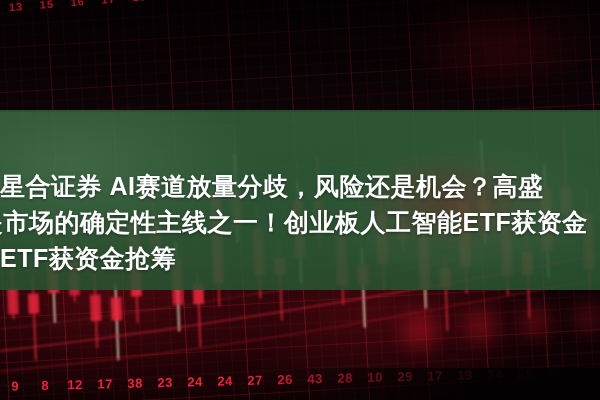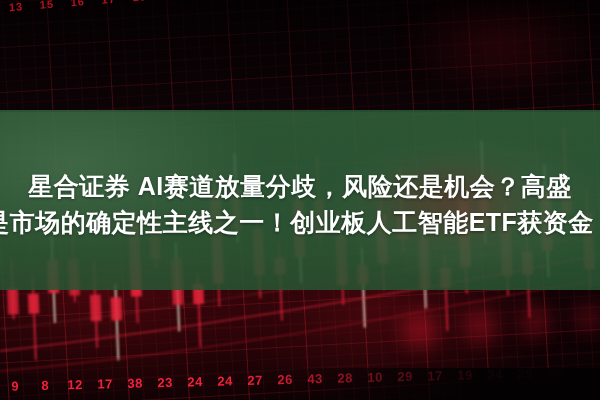--- a/index.html
+++ b/index.html
@@ -136,21 +136,20 @@
     position: absolute; left: 0; right: 0; top: 0; height: 112px;
     background: linear-gradient(180deg, rgba(2,0,1,0.70) 0%, rgba(2,0,1,0.35) 55%, rgba(2,0,1,0.10) 100%);
     pointer-events: none;
   }
 
   
   #headline {
     position: absolute;
     left: 0; top: 168px;
     width: 600px;
-    text-align: center;
     color: #ffffff;
     font-weight: bold;
     font-size: 25px;
     line-height: 36px;
     letter-spacing: 0.5px;
     text-shadow: 0 1px 3px rgba(0,0,0,0.45);
     white-space: nowrap;
     overflow: visible;
   }
   #headline .hl-line { display: block; }
@@ -276,15 +275,16 @@
       <span class="tick">19</span>
       <span class="tick">34</span>
       <span class="tick">29</span>
       <span class="tick">30</span>
     </div>
   <div id="axis-fade"></div>
 
   <div id="headline">
     <span class="hl-line">星合证券 AI赛道放量分歧，风险还是机会？高盛</span>
     <span class="hl-line wide">是市场的确定性主线之一！创业板人工智能ETF获资金</span>
+    <span class="hl-line">ETF获资金抢筹</span>
   </div>
 
 </div>
 
 </body></html>

